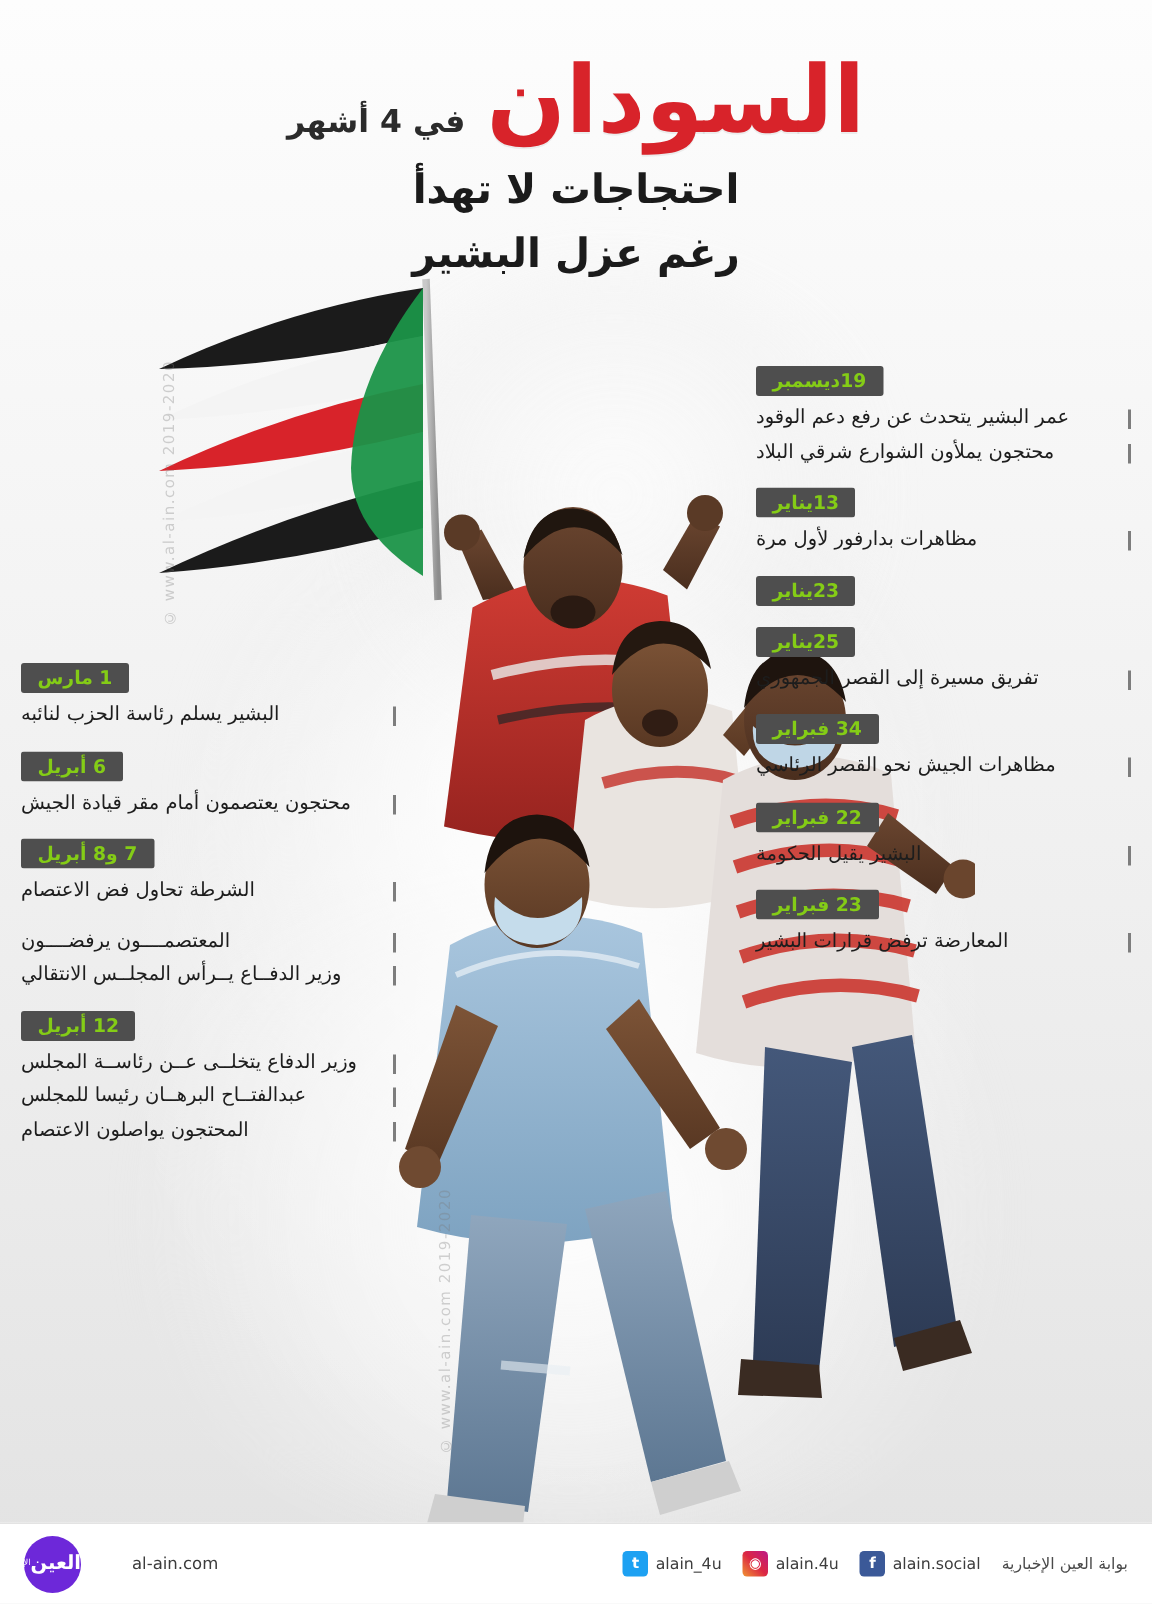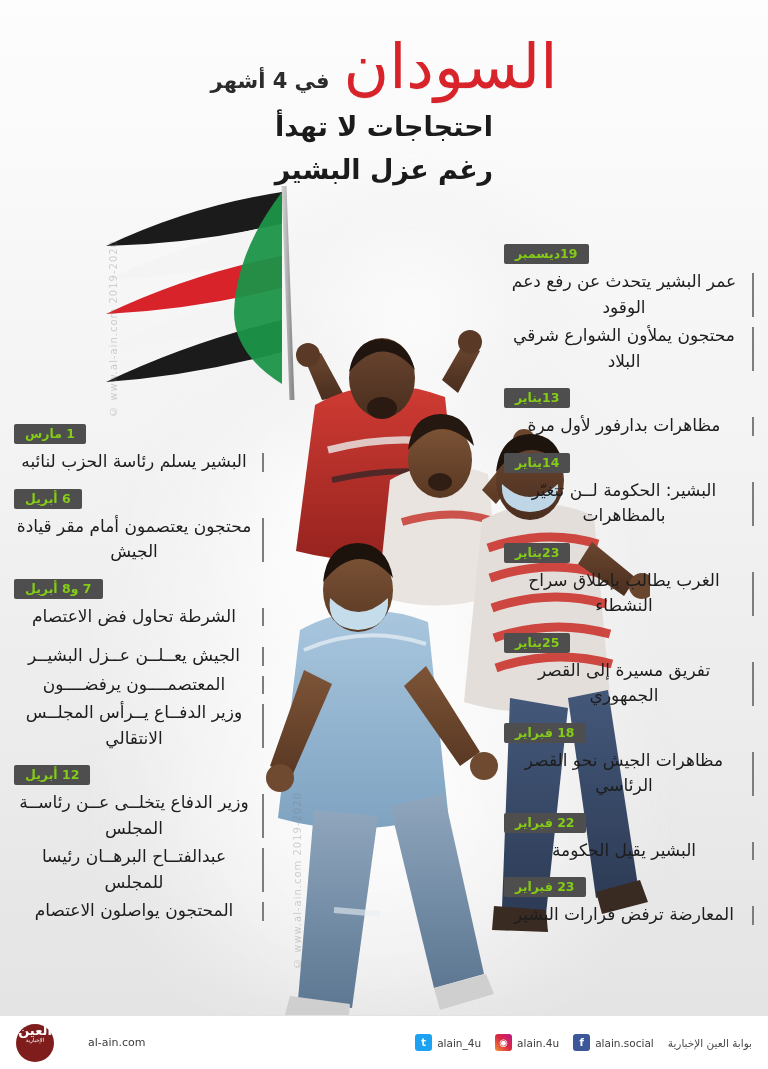--- a/index.html
+++ b/index.html
@@ -32,21 +32,21 @@
   .header {
     position: absolute; top: 34px; left: 0; right: 0;
     text-align: center;
     z-index: 6;
   }
   .title-row {
     display: flex; justify-content: center; align-items: baseline;
     gap: 14px; direction: rtl;
   }
   .title-main {
-    font-size: 62px; font-weight: normal; color: #d8232a;
+    font-size: 62px; font-weight: bold; color: #d8232a;
     letter-spacing: -1px; line-height: 1.05;
     text-shadow: 0 1px 0 rgba(0,0,0,.06);
   }
   .title-sub {
     font-size: 21px; font-weight: bold; color: #2b2b2b;
     padding-bottom: 10px;
   }
   .subtitle {
     margin-top: 4px;
     font-size: 27px; font-weight: bold; color: #1b1b1b;
@@ -68,43 +68,43 @@
   .wm.mid   { left: 292px; top: 792px; }
 
   
   .col {
     position: absolute;
     width: 250px;
     z-index: 7;
     direction: rtl;
   }
   .col.right { right: 14px; top: 244px; }
-  .col.left  { left: 14px;  top: 424px; }
+  .col.left  { left: 14px;  top: 442px; }
 
   .entry { margin-bottom: 14px; }
   .date-chip {
     display: inline-block;
     background: #4e4e4e;
     color: #84cc16;
     font-size: 12.5px;
     font-weight: bold;
     padding: 2px 11px 3px 11px;
     border-radius: 2px;
     letter-spacing: .2px;
     float: left;
   }
   .chip-line { overflow: hidden; margin-bottom: 5px; }
   .event {
     position: relative;
-    font-size: 17px;
+    font-size: 13px;
     line-height: 1.5;
     color: #1d1d1d;
     padding-right: 10px;
     margin-bottom: 3px;
-    text-align: center;
+    text-align: left;
   }
   .event::before {
     content: "";
     position: absolute;
     right: 0; top: 4px;
     width: 2px; height: calc(100% - 7px);
     min-height: 13px;
     background: #7d7d7d;
   }
 
@@ -136,22 +136,22 @@
     display: flex; align-items: center; justify-content: center;
     color: #fff; font-size: 10px; font-weight: bold;
   }
   .badge.tw { background: #1da1f2; }
   .badge.ig { background: linear-gradient(45deg,#f09433,#dc2743,#bc1888); }
   .badge.fb { background: #3b5998; }
   .portal-text { font-size: 10.5px; color: #4a4a4a; }
   .brand-url { font-size: 11px; color: #3b3b3b; margin-left: 24px; }
   .brand-logo {
     width: 38px; height: 38px; border-radius: 50%;
-    background: #7f1d1d;
-    display: flex; flex-direction: column; align-items: center; justify-content: flex-start;
+    background: #6d28d9;
+    display: flex; flex-direction: row; align-items: center; justify-content: space-between;
     color: #fff; line-height: 1;
   }
   .brand-logo .b1 { font-size: 13px; font-weight: bold; }
   .brand-logo .b2 { font-size: 5.5px; margin-top: 1px; }
 </style>
 </head>
 <body>
 
 <div id="page">
 
@@ -303,44 +303,37 @@
     </div>
 
 
     <div class="entry">
       <div class="chip-line">
           <span class="date-chip">13يناير</span>
         </div>
       <div class="event">مظاهرات بدارفور لأول مرة</div>
     </div>
 
-    <div class="entry">
-      <div class="chip-line">
-          <span class="date-chip">14يناير</span>
-        </div>
-      <div class="event">البشير: الحكومة لــن تتغيّر بالمظاهرات</div>
-    </div>
 
     <div class="entry">
       <div class="chip-line">
           <span class="date-chip">23يناير</span>
         </div>
-      <div class="event">الغرب يطالب بإطلاق سراح النشطاء</div>
     </div>
 
     <div class="entry">
       <div class="chip-line">
           <span class="date-chip">25يناير</span>
         </div>
       <div class="event">تفريق مسيرة إلى القصر الجمهوري</div>
     </div>
 
     <div class="entry">
       <div class="chip-line">
-          <span class="date-chip">18 فبراير</span>
+          <span class="date-chip">34 فبراير</span>
         </div>
       <div class="event">مظاهرات الجيش نحو القصر الرئاسي</div>
     </div>
 
     <div class="entry">
       <div class="chip-line">
           <span class="date-chip">22 فبراير</span>
         </div>
       <div class="event">البشير يقيل الحكومة</div>
     </div>
@@ -371,21 +364,20 @@
     </div>
 
     <div class="entry">
       <div class="chip-line">
           <span class="date-chip">7 و8 أبريل</span>
         </div>
       <div class="event">الشرطة تحاول فض الاعتصام</div>
     </div>
 
     <div class="entry">
-      <div class="event">الجيش يعــلــن عــزل البشيــر</div>
       <div class="event">المعتصمــــون يرفضــــون</div>
       <div class="event">وزير الدفــاع يــرأس المجلــس الانتقالي</div>
     </div>
 
     <div class="entry">
       <div class="chip-line">
           <span class="date-chip">12 أبريل</span>
         </div>
       <div class="event">وزير الدفاع يتخلــى عــن رئاســة المجلس</div>
       <div class="event">عبدالفتــاح البرهــان رئيسا للمجلس</div>

